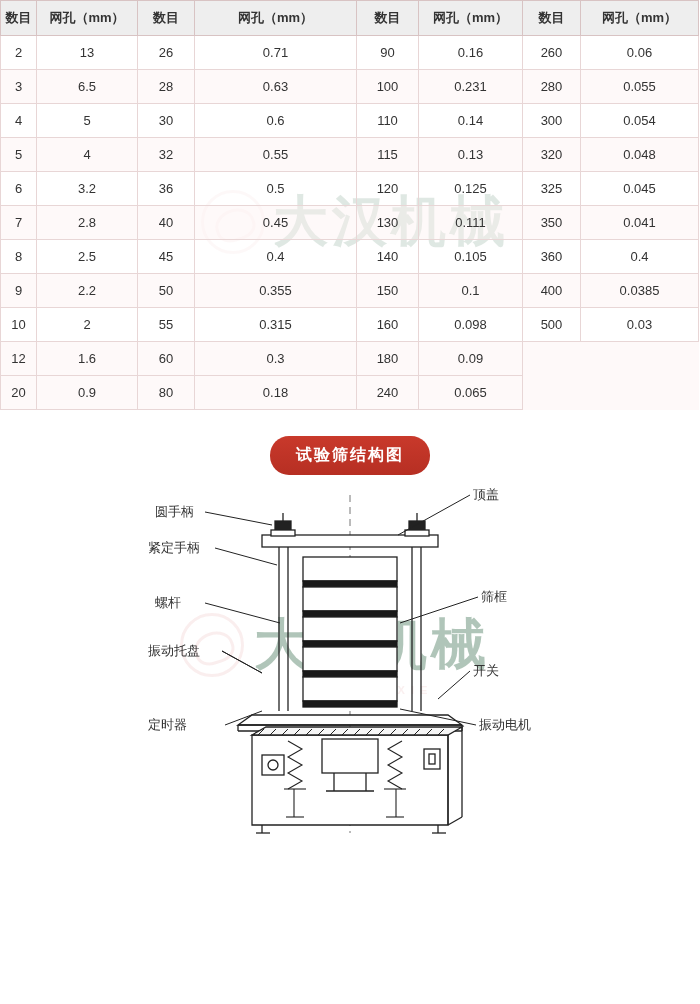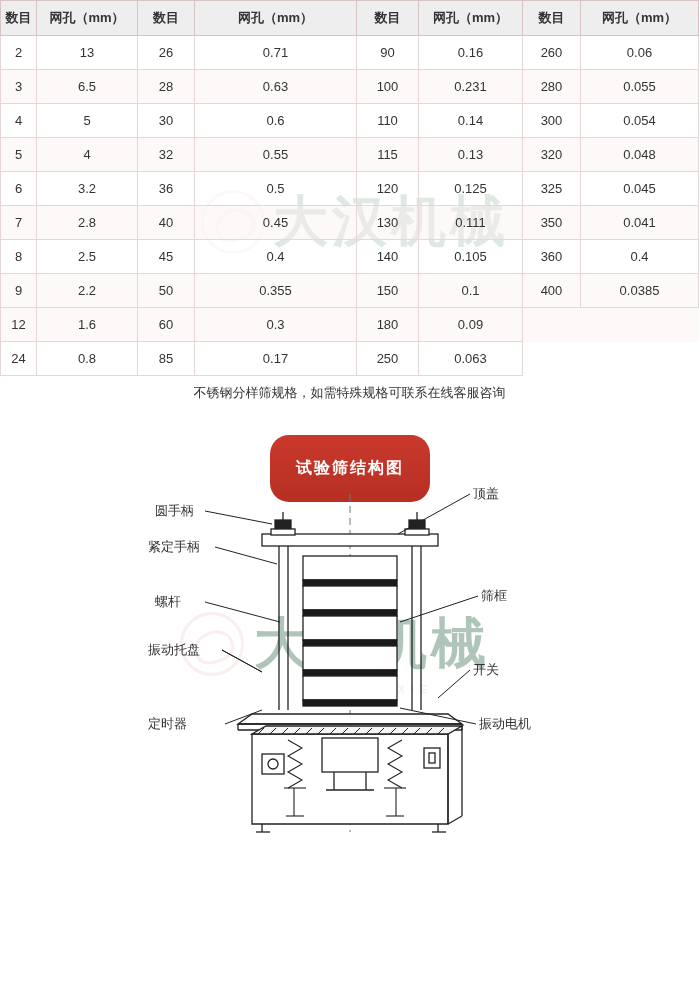--- a/index.html
+++ b/index.html
@@ -133,21 +133,21 @@
     position: absolute;
     left: 50%;
     transform: translateX(-50%);
     top: 18px;
     background: #c0392b;
     background: linear-gradient(#c9392b, #b62f23);
     color: #ffffff;
     font-size: 16px;
     font-weight: bold;
     letter-spacing: 2px;
-    padding: 23px 26px;
+    padding: 9px 26px;
     border-radius: 19px;
     white-space: nowrap;
   }
   .wm-diagram {
     left: 55px;
     top: 190px;
     width: 560px;
     flex-direction: column;
     gap: 0;
   }
@@ -283,42 +283,49 @@
       <tr class="odd">
         <td>9</td>
         <td>2.2</td>
         <td>50</td>
         <td>0.355</td>
         <td>150</td>
         <td>0.1</td>
         <td>400</td>
         <td>0.0385</td>
       </tr>
+      <tr class="even">
+        <td>10</td>
+        <td>2</td>
+        <td>55</td>
+        <td>0.315</td>
+        <td>160</td>
+        <td>0.098</td>
+        <td>500</td>
+        <td>0.03</td>
+      </tr>
       <tr class="odd">
         <td>12</td>
         <td>1.6</td>
         <td>60</td>
         <td>0.3</td>
         <td>180</td>
         <td>0.09</td>
         <td class="nogrid"></td>
         <td class="nogrid"></td>
       </tr>
-      <tr class="even">
-        <td>24</td>
-        <td>0.8</td>
-        <td>85</td>
-        <td>0.17</td>
-        <td>250</td>
-        <td>0.063</td>
+      <tr class="odd">
+        <td>20</td>
+        <td>0.9</td>
+        <td>80</td>
+        <td>0.18</td>
+        <td>240</td>
+        <td>0.065</td>
         <td class="nogrid"></td>
         <td class="nogrid"></td>
-      </tr>
-      <tr class="note-row">
-        <td colspan="8">不锈钢分样筛规格，如需特殊规格可联系在线客服咨询</td>
       </tr>
     </tbody>
   </table>
 </div>
 
 <div class="diagram-section">
 
   <div class="title-badge">试验筛结构图</div>
 
   <div class="wm wm-diagram">

